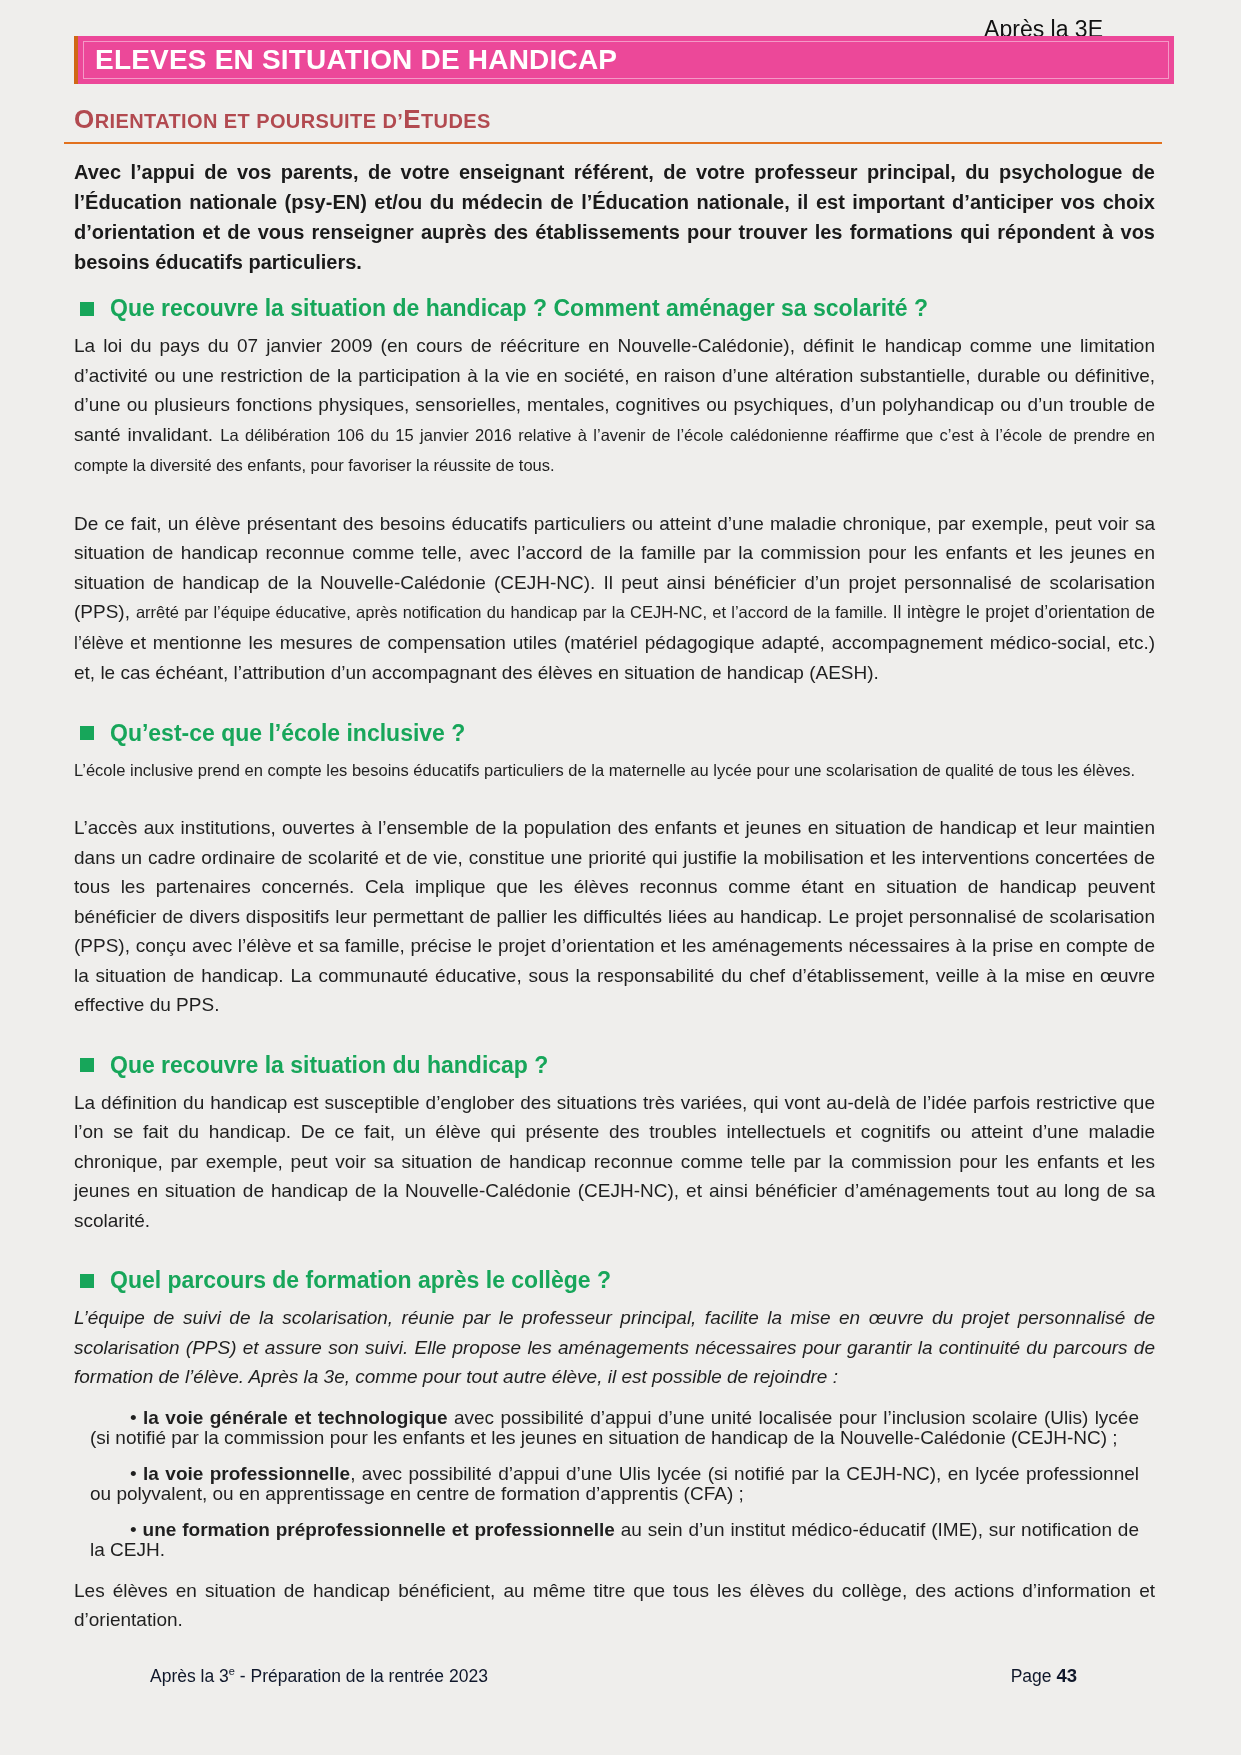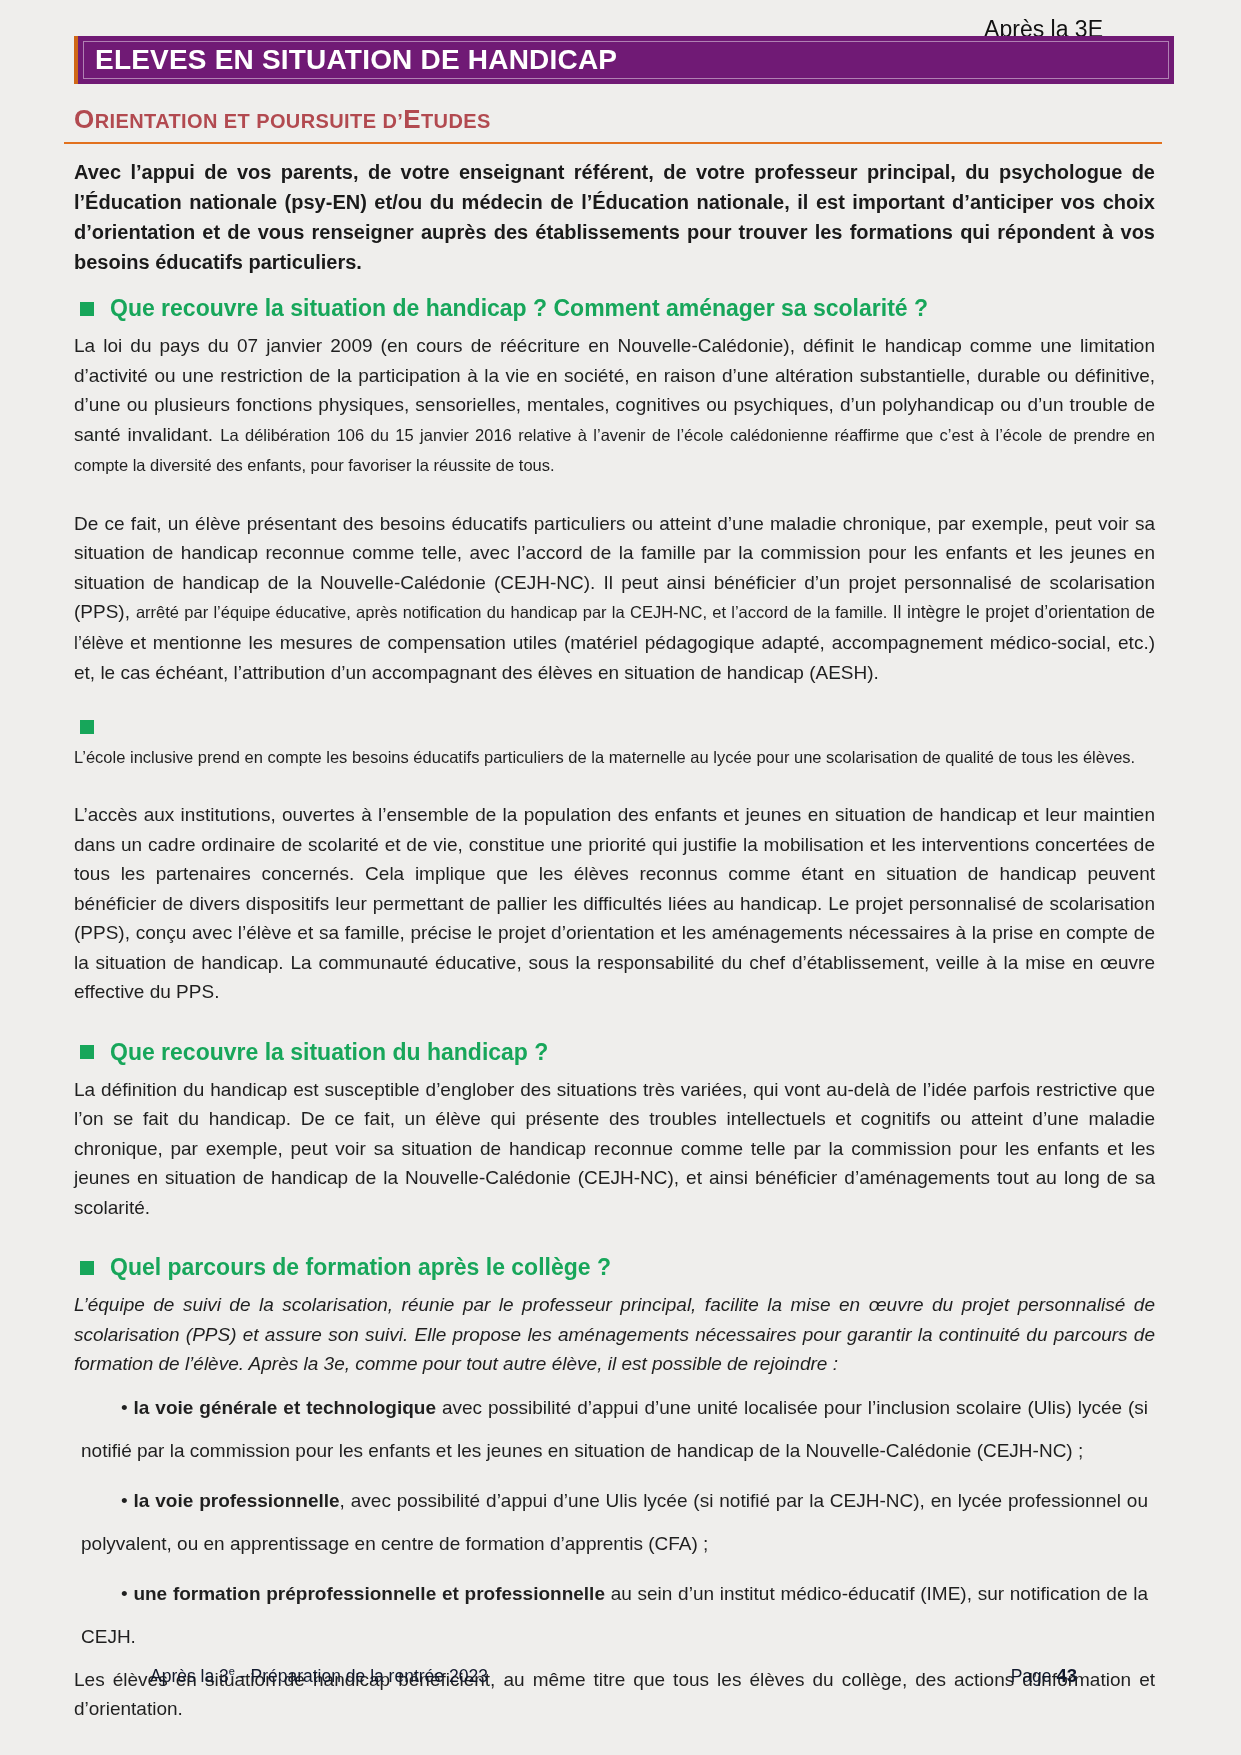--- a/index.html
+++ b/index.html
@@ -10,21 +10,21 @@
     color:#1f1f1f;
     position:relative;
     overflow:hidden;
   }
   .header-right{
     position:absolute;top:16px;right:138px;
     font-size:23px;color:#111;
   }
   .banner{
     position:absolute;left:74px;top:36px;width:1100px;height:48px;
-    background:#701a75;border-left:4px solid #cf6716;box-sizing:border-box;
+    background:#ec4899;border-left:4px solid #cf6716;box-sizing:border-box;
   }
   .banner-inner{
     position:absolute;left:5px;top:5px;right:5px;bottom:5px;
     border:1px solid rgba(255,255,255,.45);
     display:flex;align-items:center;
   }
   .banner-title{
     margin:0;padding-left:11px;
     color:#ffffff;font-size:28px;font-weight:bold;letter-spacing:.2px;
     white-space:nowrap;
@@ -52,21 +52,21 @@
   }
   .sec-heading.first{margin-top:18px;}
   .sq{
     flex:0 0 auto;width:14px;height:14px;background:#17a65a;
     margin:0 16px 0 6px;align-self:center;
   }
   .body-p{font-size:19px;line-height:29.5px;margin-bottom:28px;}
   .body-p.tight{margin-bottom:0;font-style:italic;}
   .note{font-size:16.5px;}
   .mid{font-size:17.5px;}
-  .bullet-p{font-size:19px;line-height:43px;text-indent:40px;margin:7px;}
+  .bullet-p{font-size:19px;line-height:20px;text-indent:40px;margin:16px;}
   .bullet-p b{font-weight:bold;}
   .closing{font-size:19px;line-height:29.5px;margin:0;}
   .footer{
     position:absolute;top:1665px;left:150px;right:164px;
     font-size:17.5px;color:#0f172a;
     display:flex;justify-content:space-between;
   }
   .footer sup{font-size:11px;}
   .footer .pagenum{font-weight:bold;font-size:18.5px;}
 </style>
@@ -91,20 +91,21 @@
 
   <div class="sec-heading first">
     <span class="sq"></span>
     <span>Que recouvre la situation de handicap ? Comment aménager sa scolarité ?</span>
   </div>
   <p class="body-p"><span>La loi du pays du 07 janvier 2009 (en cours de réécriture en Nouvelle-Calédonie), définit le handicap comme une limitation d’activité ou une restriction de la participation à la vie en société, en raison d’une altération substantielle, durable ou définitive, d’une ou plusieurs fonctions physiques, sensorielles, mentales, cognitives ou psychiques, d’un polyhandicap ou d’un trouble de santé invalidant. </span><span class="note">La délibération 106 du 15 janvier 2016 relative à l’avenir de l’école calédonienne réaffirme que c’est à l’école de prendre en compte la diversité des enfants, pour favoriser la réussite de tous.</span></p>
   <p class="body-p"><span>De ce fait, un élève présentant des besoins éducatifs particuliers ou atteint d’une maladie chronique, par exemple, peut voir sa situation de handicap reconnue comme telle, avec l’accord de la famille par la commission pour les enfants et les jeunes en situation de handicap de la Nouvelle-Calédonie (CEJH-NC). Il peut ainsi bénéficier d’un projet personnalisé de scolarisation (PPS), </span><span class="note">arrêté par l’équipe éducative, après notification du handicap par la CEJH-NC, et l’accord de la famille. </span><span class="mid">Il intègre le projet d’orientation de l’élève </span><span>et mentionne les mesures de compensation utiles (matériel pédagogique adapté, accompagnement médico-social, etc.) et, le cas échéant, l’attribution d’un accompagnant des élèves en situation de handicap (AESH).</span></p>
 
   <div class="sec-heading">
     <span class="sq"></span>
+    <span>Qu’est-ce que l’école inclusive ?</span>
   </div>
   <p class="body-p note">L’école inclusive prend en compte les besoins éducatifs particuliers de la maternelle au lycée pour une scolarisation de qualité de tous les élèves.</p>
   <p class="body-p">L’accès aux institutions, ouvertes à l’ensemble de la population des enfants et jeunes en situation de handicap et leur maintien dans un cadre ordinaire de scolarité et de vie, constitue une priorité qui justifie la mobilisation et les interventions concertées de tous les partenaires concernés. Cela implique que les élèves reconnus comme étant en situation de handicap peuvent bénéficier de divers dispositifs leur permettant de pallier les difficultés liées au handicap. Le projet personnalisé de scolarisation (PPS), conçu avec l’élève et sa famille, précise le projet d’orientation et les aménagements nécessaires à la prise en compte de la situation de handicap. La communauté éducative, sous la responsabilité du chef d’établissement, veille à la mise en œuvre effective du PPS.</p>
 
   <div class="sec-heading">
     <span class="sq"></span>
     <span>Que recouvre la situation du handicap ?</span>
   </div>
   <p class="body-p">La définition du handicap est susceptible d’englober des situations très variées, qui vont au-delà de l’idée parfois restrictive que l’on se fait du handicap. De ce fait, un élève qui présente des troubles intellectuels et cognitifs ou atteint d’une maladie chronique, par exemple, peut voir sa situation de handicap reconnue comme telle par la commission pour les enfants et les jeunes en situation de handicap de la Nouvelle-Calédonie (CEJH-NC), et ainsi bénéficier d’aménagements tout au long de sa scolarité.</p>
 

